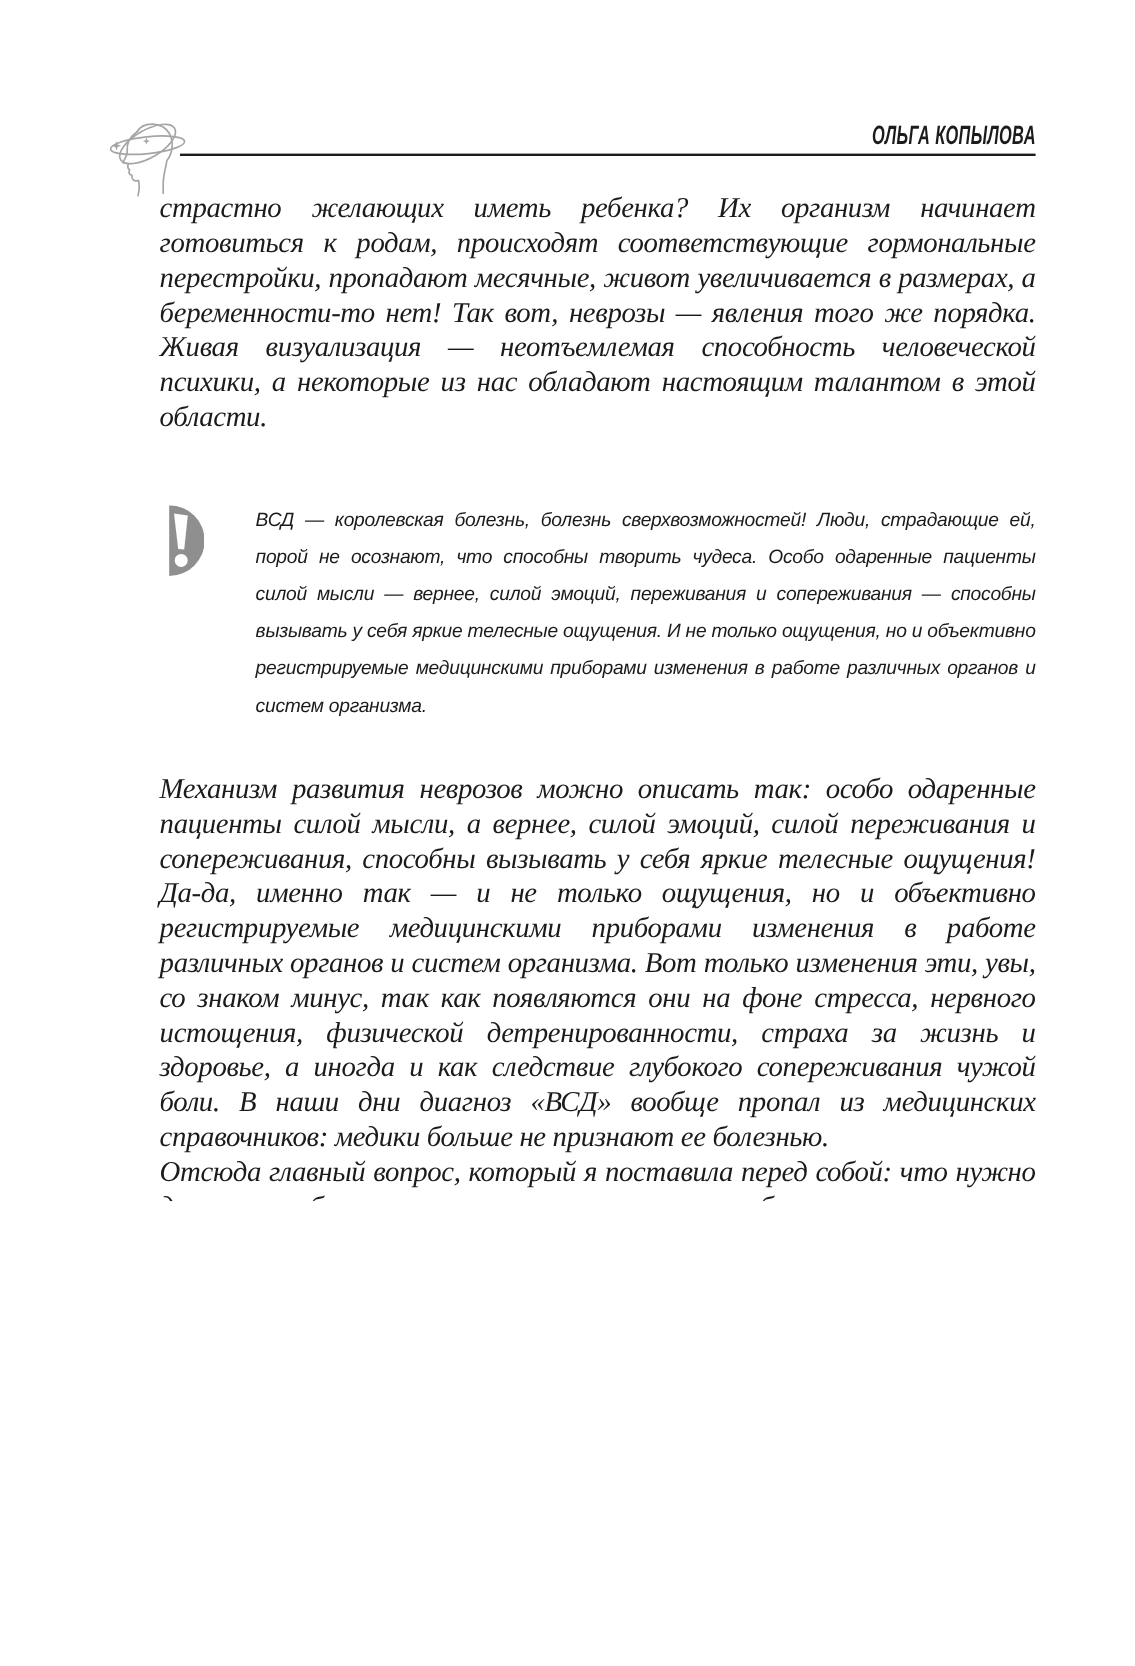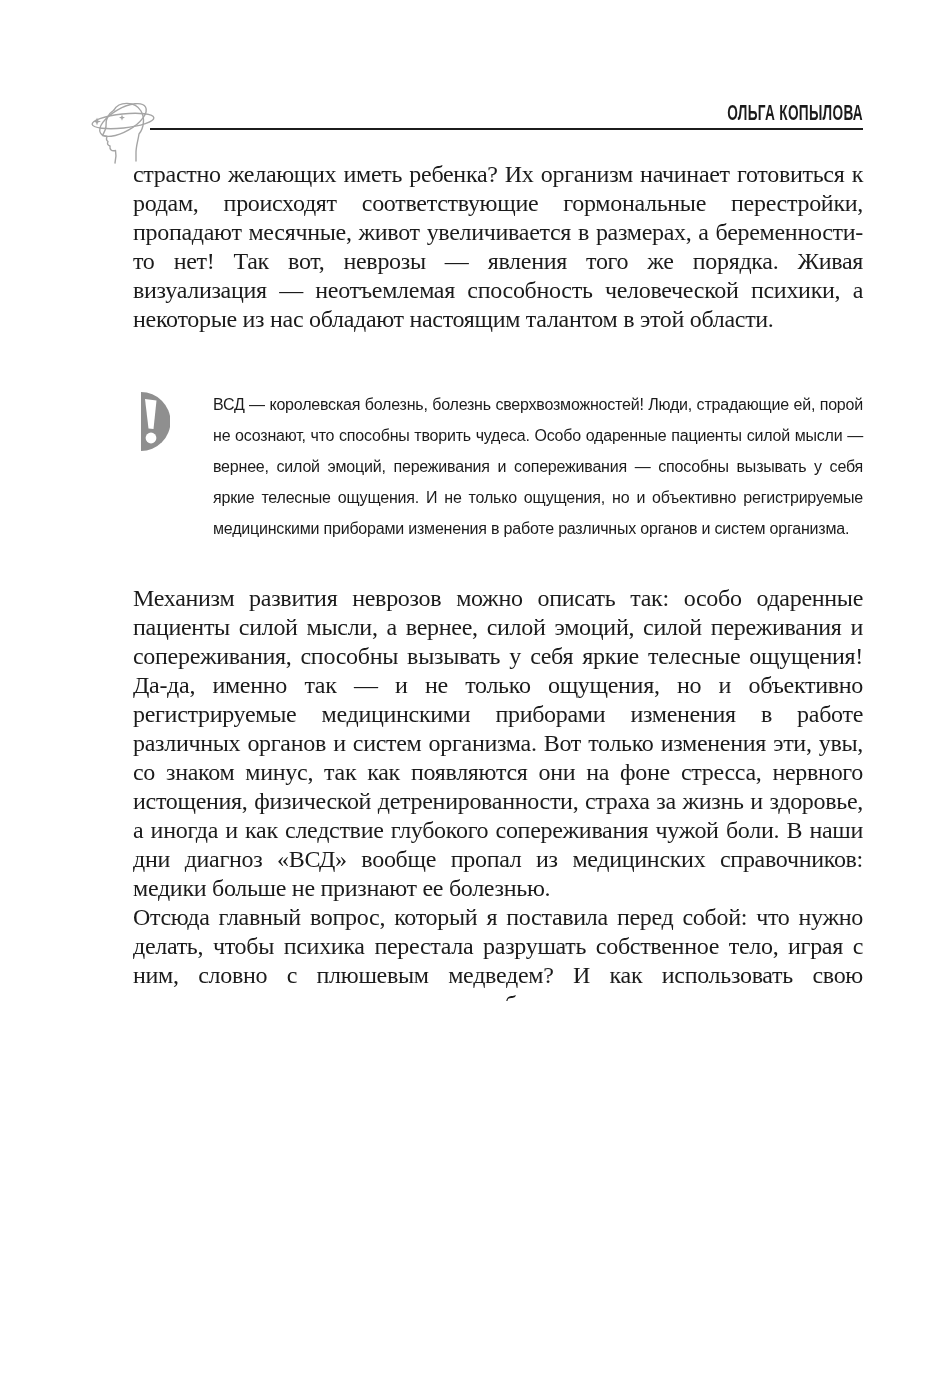--- a/index.html
+++ b/index.html
@@ -3,20 +3,21 @@
 <meta charset="utf-8">
 <style>
   html,body{margin:0;padding:0;background:#ffffff;}
   .page{
     position:relative;
     width:946px;height:1001px;
     background:#ffffff;
     overflow:hidden;
     font-family:"Liberation Serif",serif;
     color:#1b1b1b;
+    font-style:italic;
   }
   
   .header-author{
     position:absolute;
     top:100px;right:83px;
     font-family:"Liberation Sans",sans-serif;
     font-weight:bold;
     font-size:22px;
     letter-spacing:0.5px;
     white-space:nowrap;

